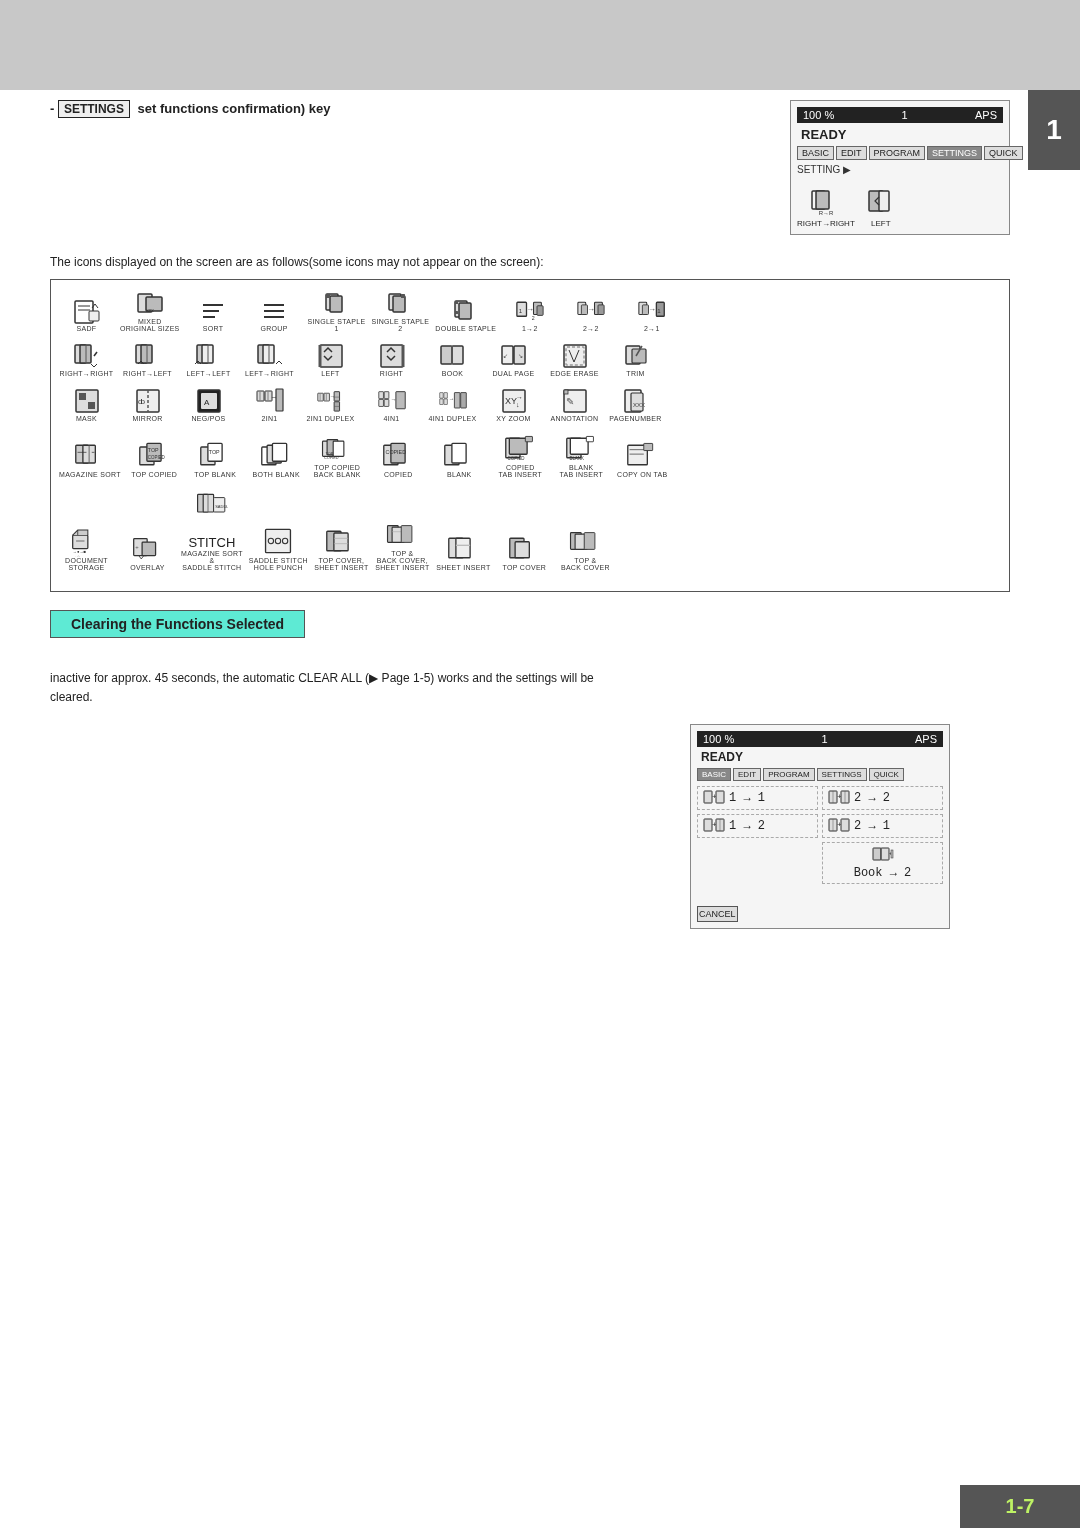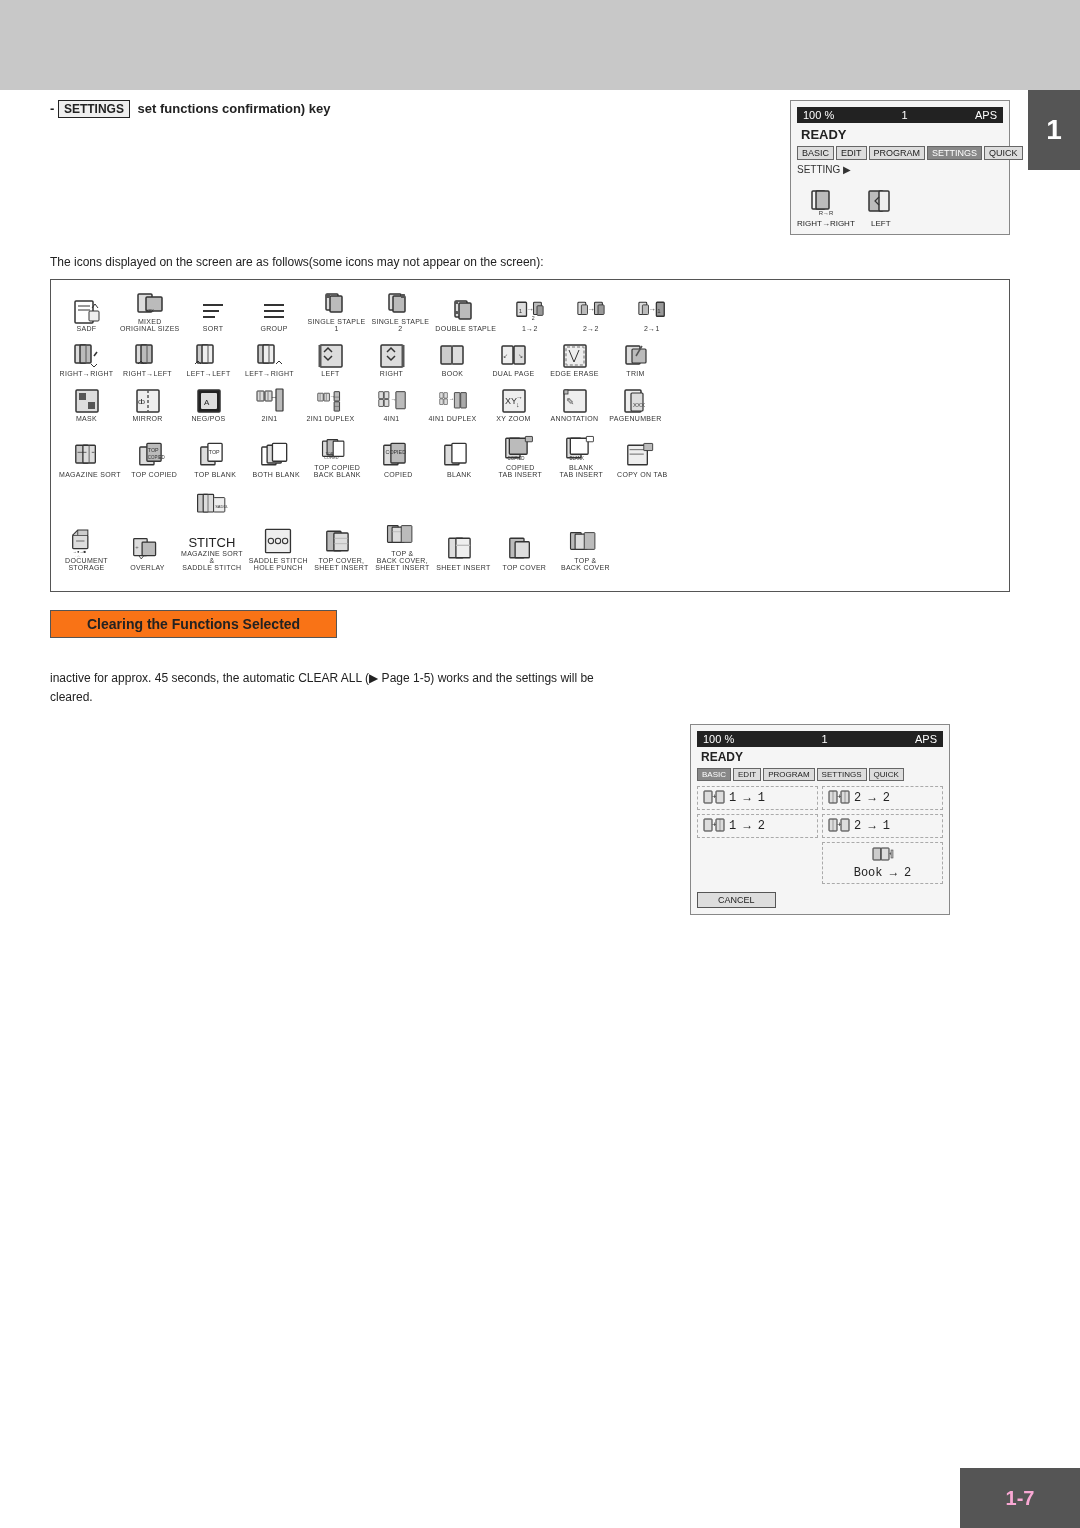--- a/index.html
+++ b/index.html
@@ -35,26 +35,26 @@
       color: #fff;
       font-size: 28px;
       font-weight: bold;
     }
 
     .page-tab-bottom {
       position: absolute;
       bottom: 0;
       right: 0;
       width: 120px;
-      height: 60px;
+      height: 43px;
       background: #555;
       display: flex;
       align-items: center;
       justify-content: center;
-      color: #f9a8d4;
+      color: #bef264;
       font-size: 20px;
       font-weight: bold;
     }
 
     .main-content {
       position: absolute;
       top: 100px;
       left: 50px;
       right: 70px;
       bottom: 60px;
@@ -190,23 +190,23 @@
       font-size: 7px;
       text-align: center;
       text-transform: uppercase;
       color: #333;
       letter-spacing: 0.3px;
     }
 
     
     .clearing-section-header {
       border: 1.5px solid #555;
-      background: #f97316;
+      background: #5eead4;
       text-align: center;
-      padding: 5px 36px;
+      padding: 5px 20px;
       font-size: 14px;
       font-weight: bold;
       margin-bottom: 12px;
       display: inline-block;
     }
 
     .clearing-text {
       font-size: 12px;
       line-height: 1.6;
       margin-bottom: 16px;
@@ -274,23 +274,23 @@
 
     .display2-arrow {
       font-size: 12px;
       font-family: Liberation Mono, monospace;
     }
 
     .display2-cancel {
       border: 1px solid #555;
       background: #ddd;
       font-size: 9px;
-      padding: 2px 20px;
+      padding: 2px 1px;
       display: inline-block;
-      margin-top: 3px;
+      margin-top: 17px;
     }
 
     
     .svg-icon {
       width: 28px;
       height: 28px;
     }
 
     .svg-icon-lg {
       width: 32px;

